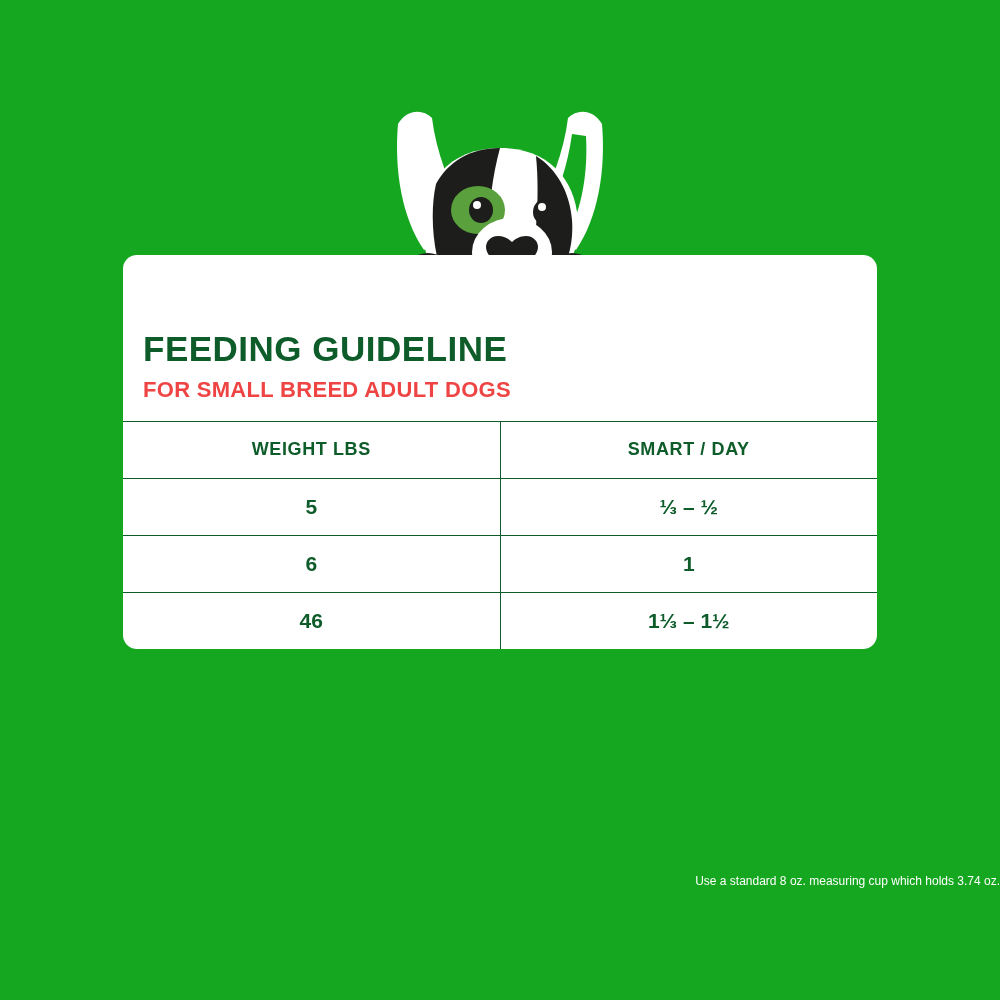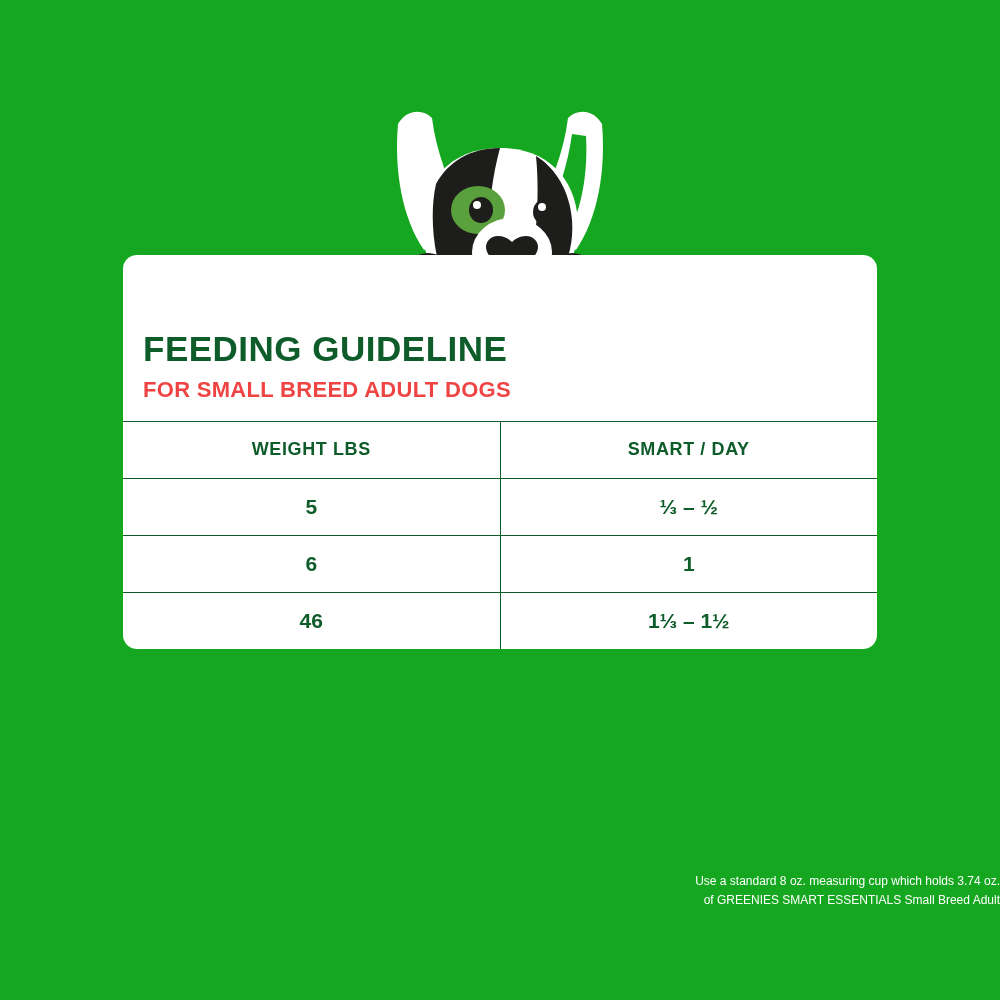--- a/index.html
+++ b/index.html
@@ -168,16 +168,15 @@
         <tr>
           <td class="col-sep">46</td>
           <td>1⅓ – 1½</td>
         </tr>
       </tbody>
     </table>
   </div>
 
   <div class="footnote">
     <div>Use a standard 8 oz. measuring cup which holds 3.74 oz.</div>
-    <div>of GREENIES SMART ESSENTIALS Small Breed Adult</div>
   </div>
 
 </div>
 
 </body></html>

